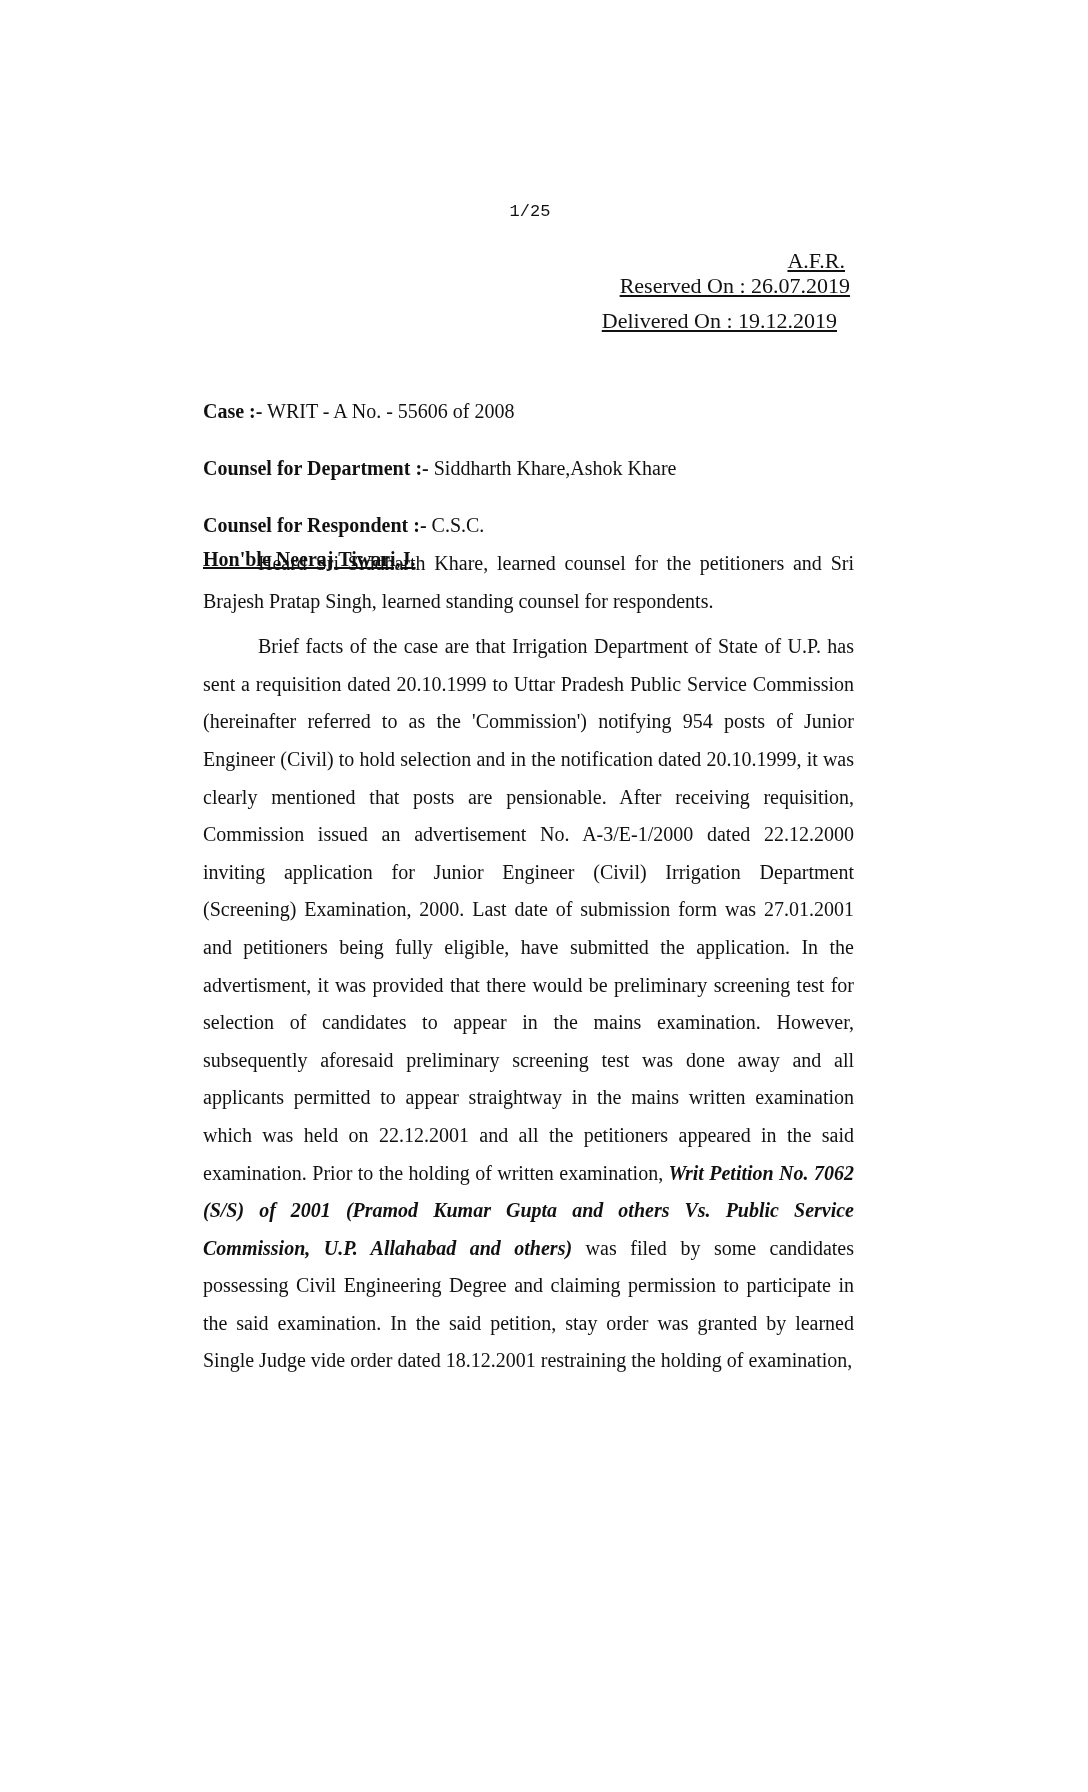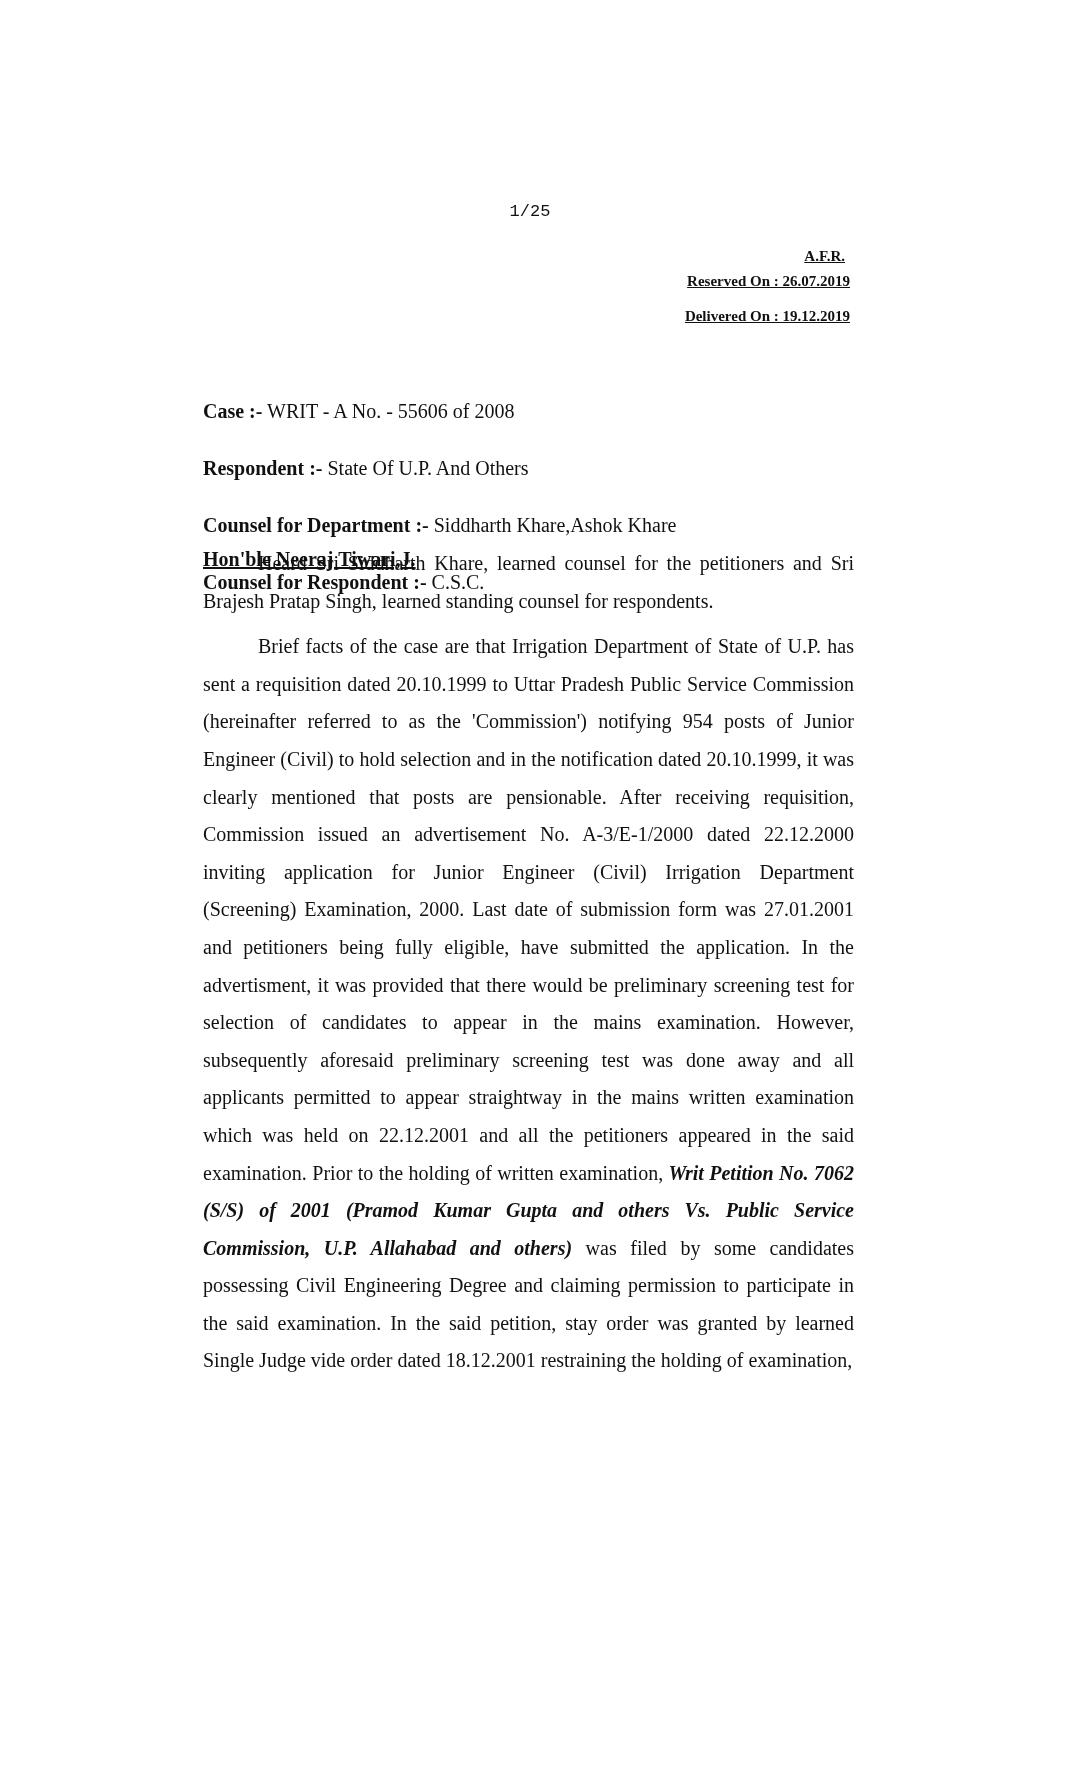--- a/index.html
+++ b/index.html
@@ -1,21 +1,21 @@
 <!DOCTYPE html>
 <html><head>
   <meta charset="utf-8">
   <style>
     html, body { margin: 0; padding: 0; background: #ffffff; }
     body { width: 1088px; height: 1792px; position: relative; overflow: hidden; color: #111; font-family: "Liberation Serif", "DejaVu Serif", serif; }
     .page-num { position: absolute; top: 202px; left: 0; width: 1060px; text-align: center; font-family: Liberation Mono, monospace; font-size: 17px; }
-    .hdr { position: absolute; right: 238px; font-weight: bold; text-decoration: underline; font-size: 15px; text-align: right; white-space: nowrap; }
+    .hdr { position: absolute; right: 238px; font-weight: normal; text-decoration: underline; font-size: 22px; text-align: right; white-space: nowrap; }
     .afr { top: 248px; right: 243px; }
     .reserved { top: 273px; right: 238px; }
-    .delivered { top: 308px; right: 238px; }
+    .delivered { top: 308px; right: 251px; }
     .case-block { position: absolute; top: 367px; left: 203px; font-size: 20px; line-height: 25px; }
     .case-block .row { white-space: nowrap; margin-top: 32px; }
     .case-block b { font-weight: bold; }
     .judge { position: absolute; top: 520px; left: 203px; font-size: 20px; font-weight: bold; text-decoration: underline; margin-top: 28px; }
     .body-text { position: absolute; top: 545px; left: 203px; width: 651px; font-size: 20px; line-height: 37.6px; text-align: justify; }
     .body-text p { margin: 0 0 0 0; text-indent: 55px; }
     .body-text p + p { margin-top: 8px; }
     .bi { font-weight: bold; font-style: italic; }
   </style>
 </head>
@@ -25,23 +25,20 @@
 
 <div class="hdr afr">A.F.R.</div>
 <div class="hdr reserved">Reserved On : 26.07.2019</div>
 <div class="hdr delivered">Delivered On : 19.12.2019</div>
 
 <div class="case-block">
   <div class="row">
     <b>Case :-</b><span> WRIT - A No. - 55606 of 2008</span>
   </div>
   <div class="row">
-    <b>Respondent :-</b><span> State Of U.P. And Others</span>
-  </div>
-  <div class="row">
     <b>Counsel for Department :-</b><span> Siddharth Khare,Ashok Khare</span>
   </div>
   <div class="row">
     <b>Counsel for Respondent :-</b><span> C.S.C.</span>
   </div>
 </div>
 
 <div class="judge">Hon'ble Neeraj Tiwari,J.</div>
 
 <div class="body-text">

